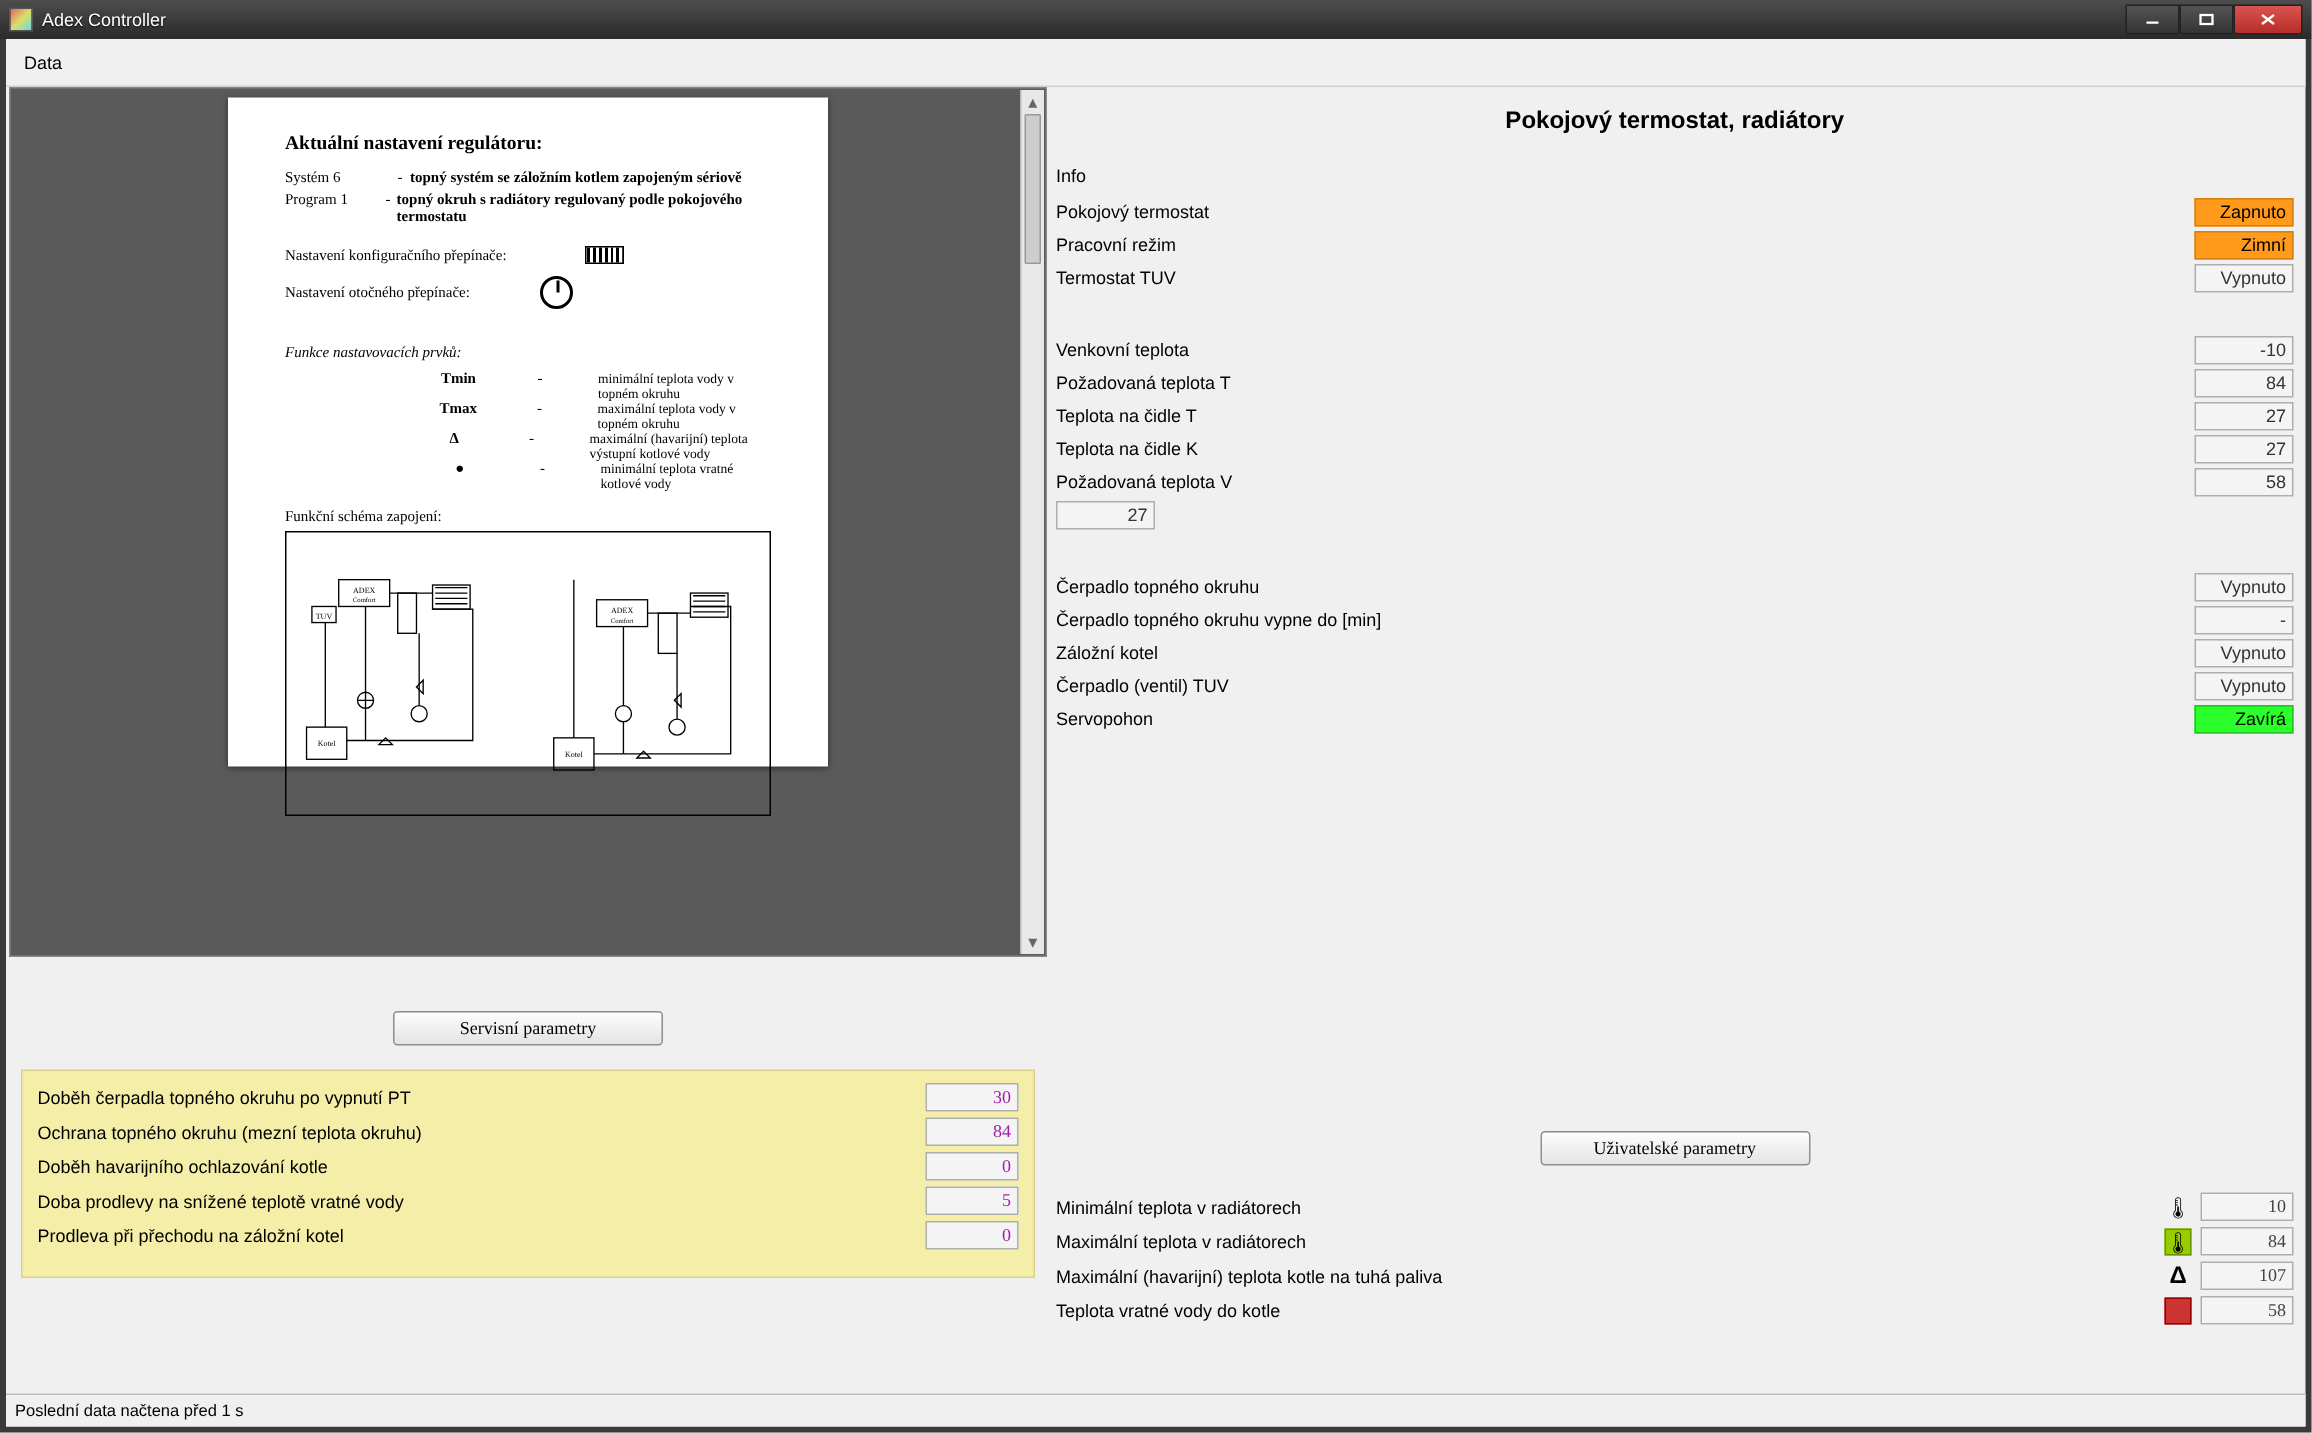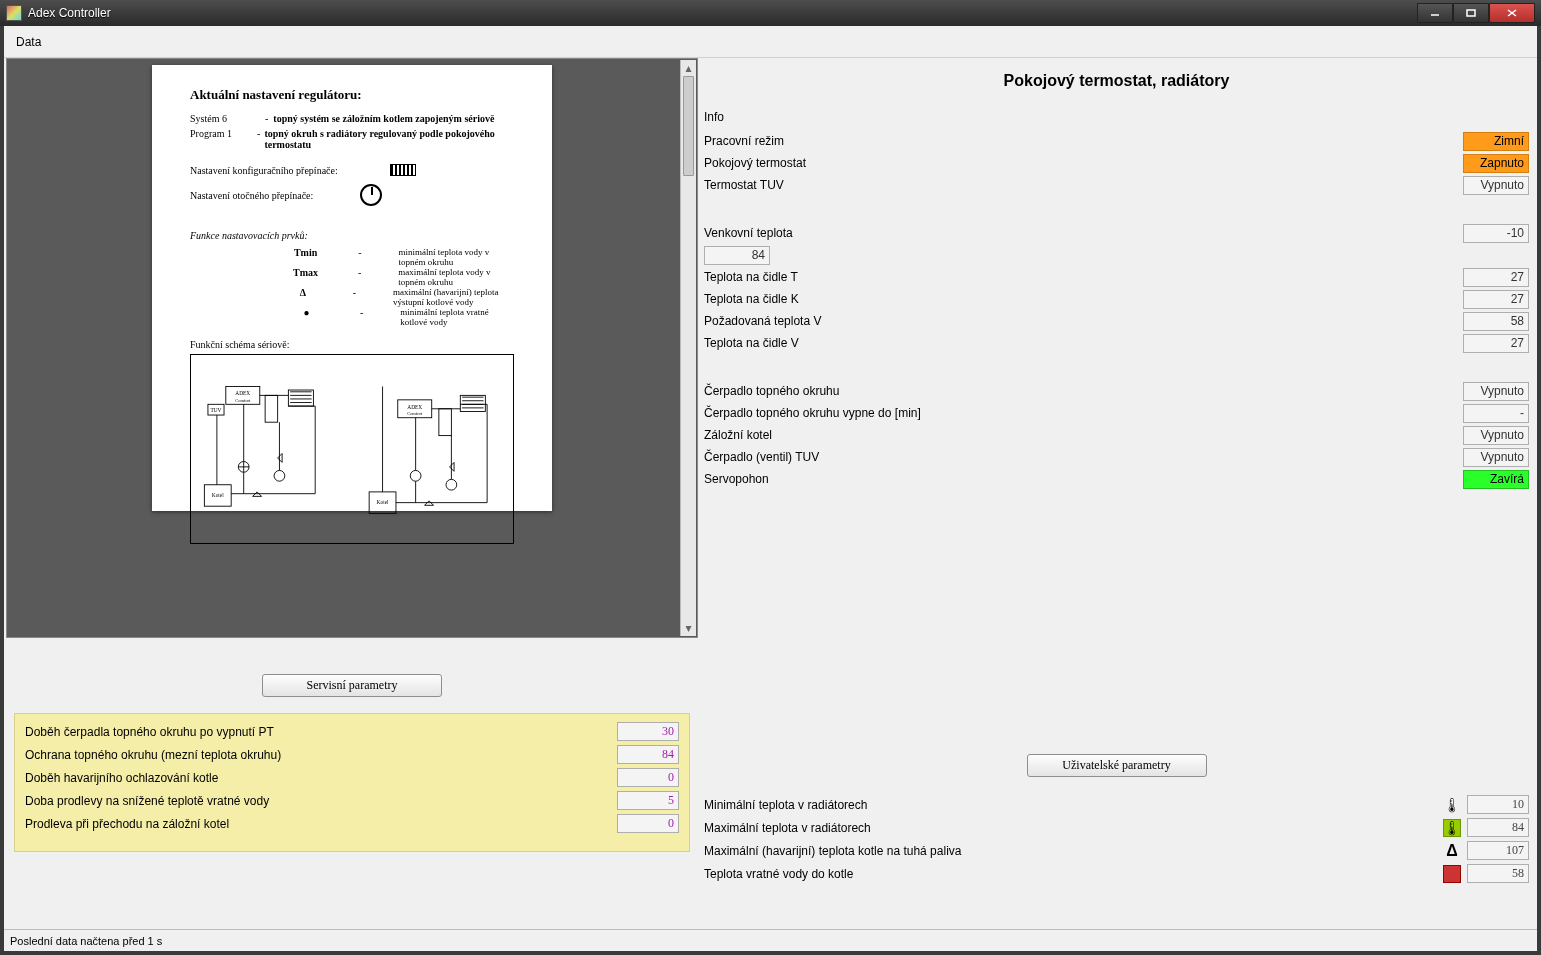--- a/index.html
+++ b/index.html
@@ -285,21 +285,21 @@
                 <span class="k">Δ</span>
                 <span>- </span>
                 <span class="d">maximální (havarijní) teplota výstupní kotlové vody</span>
               </div>
             <div class="fr">
                 <span class="k">●</span>
                 <span>- </span>
                 <span class="d">minimální teplota vratné kotlové vody</span>
               </div>
           </div>
-          <div class="schema-title">Funkční schéma sériově:</div>
+          <div class="schema-title">Funkční schéma zapojení:</div>
           <div class="schema-box">
             <div class="schema-unit">
               <svg viewBox="0 0 160 180">
                 <g stroke="#000" stroke-width="1" fill="none">
                   <rect x="30" y="20" width="38" height="20"></rect>
                   <text x="49" y="30" font-size="6" text-anchor="middle" fill="#000" stroke="none">ADEX</text>
                   <text x="49" y="37" font-size="5" text-anchor="middle" fill="#000" stroke="none">Comfort</text>
                   <rect x="10" y="40" width="18" height="12"></rect>
                   <text x="19" y="49" font-size="6" text-anchor="middle" fill="#000" stroke="none">TUV</text>
                   <rect x="74" y="30" width="14" height="30"></rect>
@@ -387,56 +387,56 @@
         </div>
       </div>
     </div>
 
     <div class="right-col">
       <h2>Pokojový termostat, radiátory</h2>
       <div class="section-title">Info</div>
 
       <div class="info-group">
         <div class="info-row">
+            <span class="ilabel">Pokojový termostat</span>
+            <span class="ival orange">Zapnuto</span>
+          </div>
+        <div class="info-row">
             <span class="ilabel">Pracovní režim</span>
             <span class="ival orange">Zimní</span>
           </div>
         <div class="info-row">
-            <span class="ilabel">Pokojový termostat</span>
-            <span class="ival orange">Zapnuto</span>
-          </div>
-        <div class="info-row">
             <span class="ilabel">Termostat TUV</span>
             <span class="ival">Vypnuto</span>
           </div>
       </div>
       <div class="group-gap"></div>
 
       <div class="info-group">
         <div class="info-row">
             <span class="ilabel">Venkovní teplota</span>
             <span class="ival">-10</span>
           </div>
         <div class="info-row">
+            <span class="ilabel">Požadovaná teplota T</span>
             <span class="ival">84</span>
           </div>
         <div class="info-row">
             <span class="ilabel">Teplota na čidle T</span>
             <span class="ival">27</span>
           </div>
         <div class="info-row">
             <span class="ilabel">Teplota na čidle K</span>
             <span class="ival">27</span>
           </div>
         <div class="info-row">
             <span class="ilabel">Požadovaná teplota V</span>
             <span class="ival">58</span>
           </div>
         <div class="info-row">
-            <span class="ilabel">Teplota na čidle V</span>
             <span class="ival">27</span>
           </div>
       </div>
       <div class="group-gap"></div>
 
       <div class="info-group">
         <div class="info-row">
             <span class="ilabel">Čerpadlo topného okruhu</span>
             <span class="ival">Vypnuto</span>
           </div>

